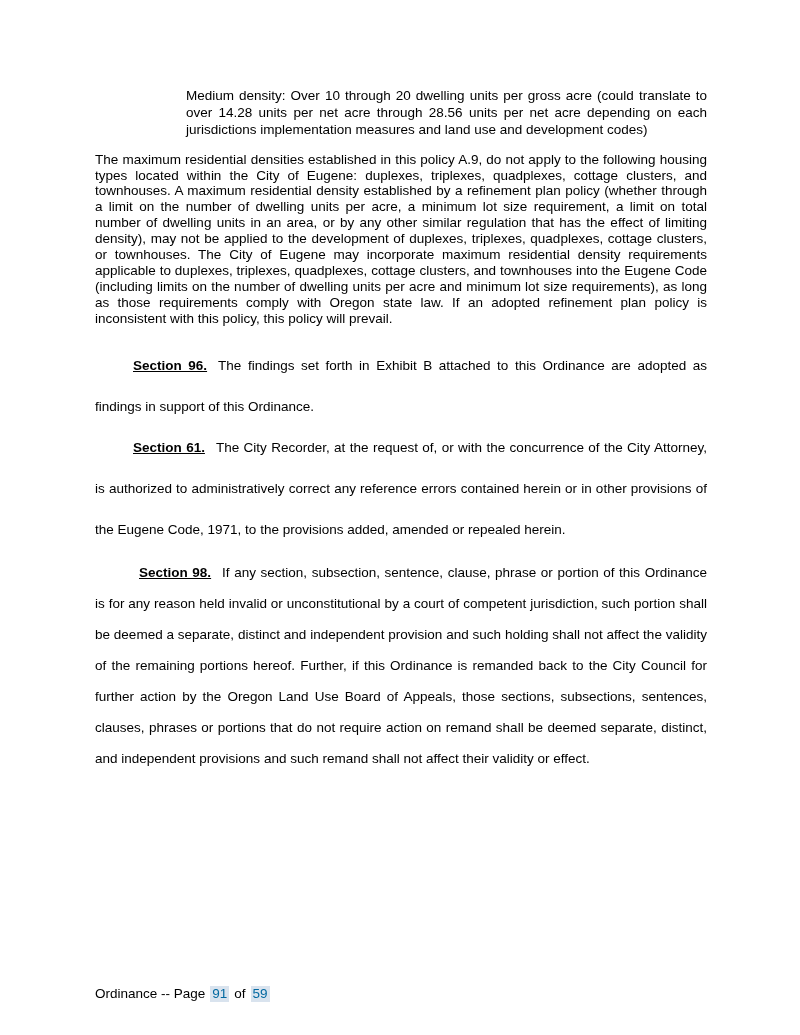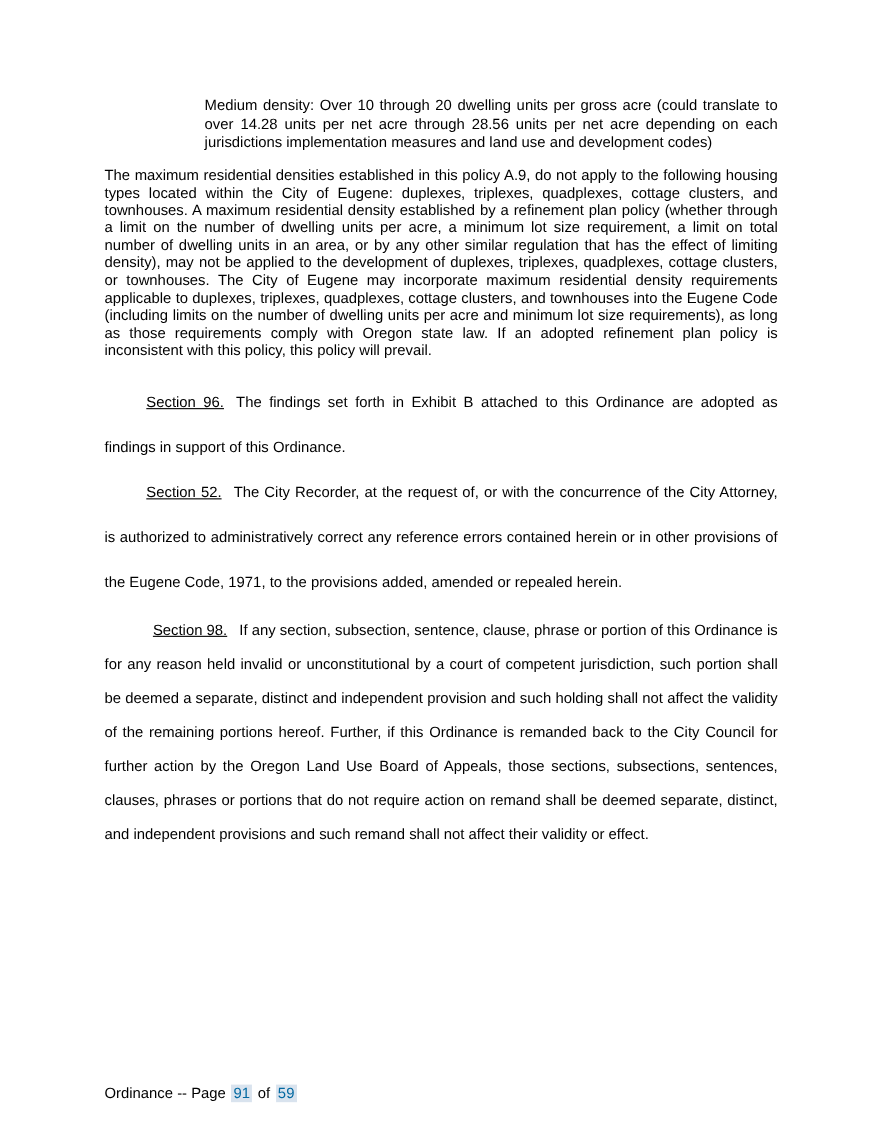--- a/index.html
+++ b/index.html
@@ -38,21 +38,21 @@
     line-height: 1.18;
   }
   .section-para {
     margin: 0;
     text-align: justify;
   }
   .s96 { line-height: 41px; margin-top: 18px; text-indent: 38px; }
   .s97 { line-height: 41px; margin-top: 0; text-indent: 38px; }
   .s98 { line-height: 31px; margin-top: 7px; text-indent: 44px; }
   .section-heading {
-    font-weight: normal;
+    font-weight: bold;
     text-decoration: underline;
     margin-right: 11px;
   }
   .footer {
     position: absolute;
     left: 95px;
     top: 986px;
     display: flex;
     align-items: flex-end;
     gap: 5px;
@@ -72,21 +72,21 @@
   <div class="content">
 
     <div class="definitions">
       <p class="def-para">Medium density: Over 10 through 20 dwelling units per gross acre (could translate to over 14.28 units per net acre through 28.56 units per net acre depending on each jurisdictions implementation measures and land use and development codes)</p>
     </div>
 
     <p class="body-para">The maximum residential densities established in this policy A.9, do not apply to the following housing types located within the City of Eugene: duplexes, triplexes, quadplexes, cottage clusters, and townhouses. A maximum residential density established by a refinement plan policy (whether through a limit on the number of dwelling units per acre, a minimum lot size requirement, a limit on total number of dwelling units in an area, or by any other similar regulation that has the effect of limiting density), may not be applied to the development of duplexes, triplexes, quadplexes, cottage clusters, or townhouses. The City of Eugene may incorporate maximum residential density requirements applicable to duplexes, triplexes, quadplexes, cottage clusters, and townhouses into the Eugene Code (including limits on the number of dwelling units per acre and minimum lot size requirements), as long as those requirements comply with Oregon state law. If an adopted refinement plan policy is inconsistent with this policy, this policy will prevail.</p>
 
     <p class="section-para s96"><span class="section-heading">Section 96.</span><span>The findings set forth in Exhibit B attached to this Ordinance are adopted as findings in support of this Ordinance.</span></p>
 
-    <p class="section-para s97"><span class="section-heading">Section 52.</span><span>The City Recorder, at the request of, or with the concurrence of the City Attorney, is authorized to administratively correct any reference errors contained herein or in other provisions of the Eugene Code, 1971, to the provisions added, amended or repealed herein.</span></p>
+    <p class="section-para s97"><span class="section-heading">Section 61.</span><span>The City Recorder, at the request of, or with the concurrence of the City Attorney, is authorized to administratively correct any reference errors contained herein or in other provisions of the Eugene Code, 1971, to the provisions added, amended or repealed herein.</span></p>
 
     <p class="section-para s98"><span class="section-heading">Section 98.</span><span>If any section, subsection, sentence, clause, phrase or portion of this Ordinance is for any reason held invalid or unconstitutional by a court of competent jurisdiction, such portion shall be deemed a separate, distinct and independent provision and such holding shall not affect the validity of the remaining portions hereof.  Further, if this Ordinance is remanded back to the City Council for further action by the Oregon Land Use Board of Appeals, those sections, subsections, sentences, clauses, phrases or portions that do not require action on remand shall be deemed separate, distinct, and independent provisions and such remand shall not affect their validity or effect.</span></p>
 
   </div>
 
   <div class="footer">
     <span>Ordinance -- Page</span>
     <span class="field-highlight">91</span>
     <span>of</span>
     <span class="field-highlight">59</span>

